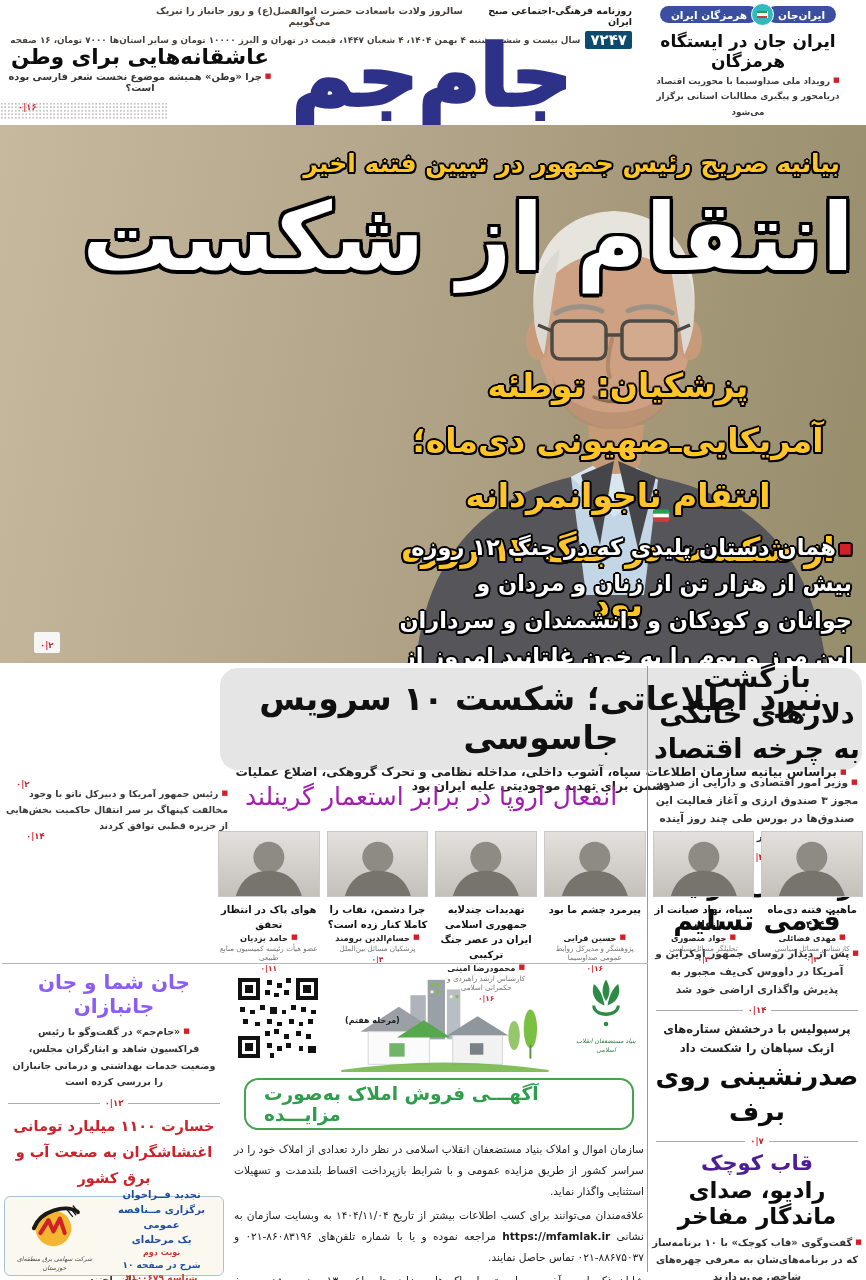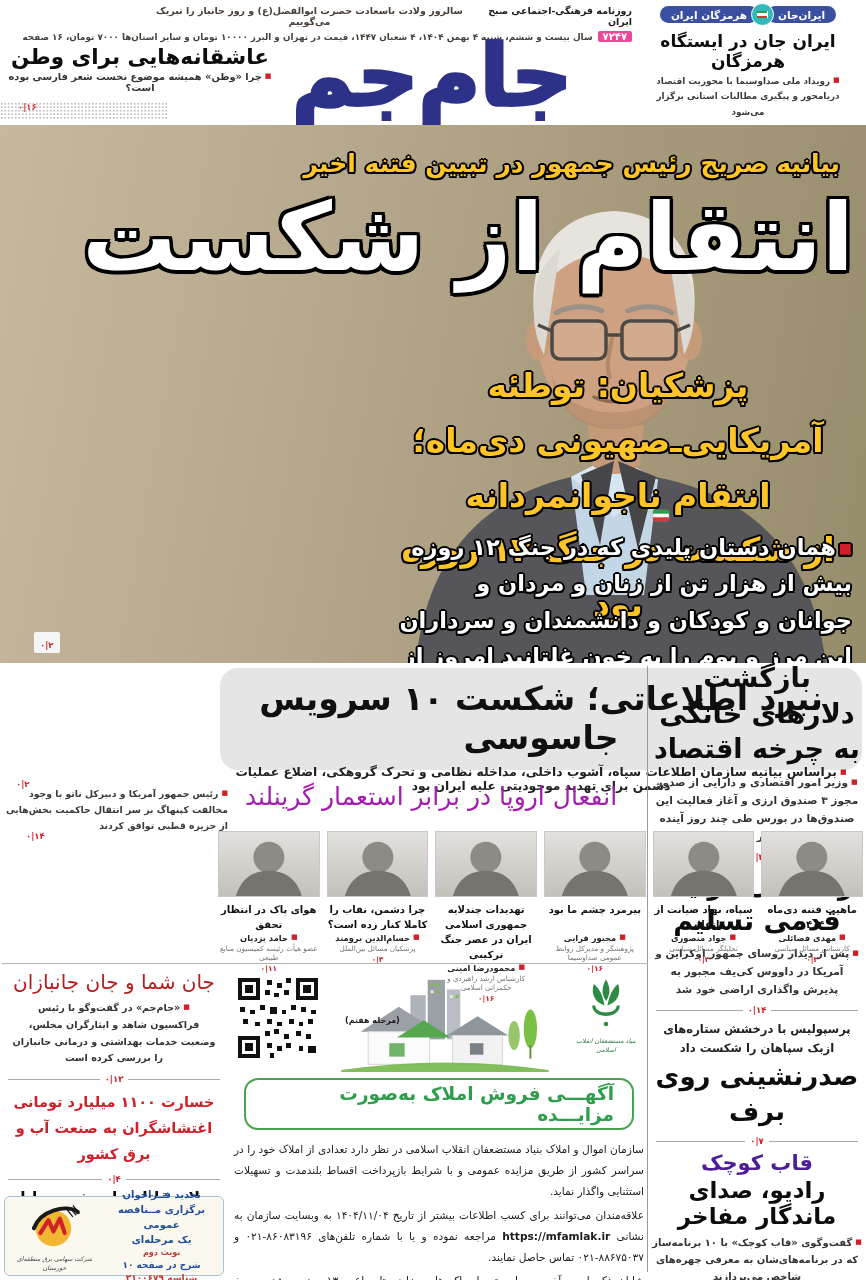--- a/index.html
+++ b/index.html
@@ -9,21 +9,21 @@
   .pageref { color:#d0212a; font-weight:bold; font-size:8.5px; }
   .bullet { color:#d0212a; font-size:7px; vertical-align:2px; margin-left:3px; }
   .dots { background-image:radial-gradient(#c2c2c2 0.8px, transparent 0.9px); background-size:3.5px 3.5px; }
 
   
   #mast { position:absolute; top:5px; right:234px; left:6px; }
   .m-row1 { display:flex; justify-content:space-between; font-size:9.5px; font-weight:bold; color:#3d3733; padding-left:140px; }
   .m-tagline { color:#1f1c1a; }
   .m-greet { color:#4a3f38;text-align:center; }
   .m-row2 { margin-top:4px; display:flex; align-items:center; gap:5px; font-size:8.8px; font-weight:bold; color:#45403c; }
-  .issue-chip { background:#ec4899; color:#fff; padding:0 5px; border-radius:2px; font-size:10px; }
+  .issue-chip { background:#0c4a6e; color:#fff; padding:0 5px; border-radius:2px; font-size:15px; }
 
   #logo-block { position:absolute; top:30px; right:288px; width:292px; height:92px; display:flex; align-items:center; justify-content:center; }
   .logo-text { font-size:84px; font-weight:bold; color:#2e3188; -webkit-text-stroke:3.5px #2e3188; letter-spacing:-3px; line-height:1; }
 
   
   #story-tr { position:absolute; top:3px; right:2px; width:232px; text-align:center; }
   .badges { display:flex; justify-content:center; align-items:center; }
   .pill { background:#3a4fa0; color:#fff; font-weight:bold; font-size:10.5px; padding:2.5px 11px; border-radius:9px; }
   .flagball { width:23px; height:23px; border-radius:50%; background:#35b8bc; margin:0 -7px; z-index:2; display:flex; align-items:center; justify-content:center; border:1.5px solid #fff; }
   .miniflag { width:11px; height:7px; display:flex; flex-direction:column; border-right:1px solid #fff; }
@@ -85,21 +85,21 @@
   .pphoto svg { width:100%; height:100%; }
   .p-title { font-size:10px; font-weight:bold; line-height:1.5; margin-top:5px; min-height:30px; color:#111; }
   .p-name { font-size:8.3px; font-weight:bold; color:#222; margin-top:1px; }
   .p-role { font-size:7.2px; color:#777; margin-top:1px; }
   .p-ref { font-size:7.5px; margin-top:2px; }
 
   #hline-bottom { position:absolute; top:963px; left:2px; width:646px; border-top:1px solid #b5b5b5; }
 
   
   #leftcol { position:absolute; top:970px; left:2px; width:224px; text-align:center; }
-  .lc-title1 { font-size:20px; font-weight:normal; color:#b91c1c; }
+  .lc-title1 { font-size:20px; font-weight:bold; color:#8b5cf6; }
   .lc-sub { font-size:9.6px; font-weight:bold; color:#333; line-height:1.75; margin-top:6px; padding:0 10px; }
   .lc-red { color:#d0212a; font-size:14.5px; font-weight:bold; line-height:1.8; margin-top:2px; padding:0 4px; }
   .lc-title3 { font-size:15.5px; font-weight:bold; color:#0d0d0d; margin-top:4px; }
 
   #tender { position:absolute; top:1196px; left:4px; width:220px; height:80px; border:1.5px solid #a9c3d4; border-radius:6px; background:#fbf8f0; display:flex; align-items:center; padding:4px 2px; }
   .t-text { flex:1.25; text-align:center; color:#1d4e9e; font-weight:bold; font-size:10px; line-height:1.5; }
   .t-note { color:#c23b33; font-size:8px; }
   .t-detail { color:#1d4e9e; font-size:9px; }
   .t-code { color:#c23b33; font-size:9px; }
   .t-logo { flex:1; text-align:center; }
@@ -107,21 +107,21 @@
 
   
   #auction { position:absolute; top:972px; left:234px; width:410px; height:302px; }
   .a-top { display:flex; align-items:flex-start; justify-content:space-between; height:102px; padding:4px 2px 0; }
   .a-org { width:72px; text-align:center; color:#2e7d46; }
   .a-org-cap { font-size:6.3px; font-style:italic; line-height:1.4; margin-top:1px; }
   .a-art { flex:1; position:relative; height:98px; }
   .a-stage { position:absolute; left:0; top:40px; font-size:8px; font-weight:bold; color:#1b1b1b;padding-left:27px; }
   .a-qr { width:82px; padding-top:2px; }
   .a-title { margin:4px auto 0; width:max-content; max-width:390px; border:2px solid #49a24f; border-radius:14px; padding:3px 18px; color:#2f9e4c; font-size:18.5px; font-weight:bold; }
-  .a-title-wrap { text-align:right; }
+  .a-title-wrap { text-align:left; }
   .a-body { margin-top:9px; font-size:10.6px; line-height:2.0; text-align:justify; color:#1b1b1b; }
   .a-body p { margin-bottom:2px; }
   .a-url { font-weight:bold; direction:ltr; unicode-bidi:embed; }
 </style>
 </head>
 <body>
 
 <div id="page">
 
   <div id="mast">
@@ -261,21 +261,21 @@
       <div class="p-name"><span class="bullet">■</span><span>جواد منصوری</span></div>
       <div class="p-role">تحلیلگر مسائل سیاسی</div>
       <div class="p-ref pageref">۳|۰</div>
     </div>
     <div class="person-card">
       <div class="pphoto"><svg viewBox="0 0 100 66">
             <circle cx="50" cy="26" r="16" fill="#8e8a84"></circle>
             <path d="M16 66 C22 46 36 40 50 40 C64 40 78 46 84 66 Z" fill="#77736d"></path>
           </svg></div>
       <div class="p-title">پیرمرد چشم ما بود</div>
-      <div class="p-name"><span class="bullet">■</span><span>مجبور قرایی</span></div>
+      <div class="p-name"><span class="bullet">■</span><span>حسین قرایی</span></div>
       <div class="p-role">پژوهشگر و مدیرکل روابط عمومی صداوسیما</div>
       <div class="p-ref pageref">۱۶|۰</div>
     </div>
     <div class="person-card">
       <div class="pphoto"><svg viewBox="0 0 100 66">
             <circle cx="50" cy="26" r="16" fill="#8e8a84"></circle>
             <path d="M16 66 C22 46 36 40 50 40 C64 40 78 46 84 66 Z" fill="#77736d"></path>
           </svg></div>
       <div class="p-title">تهدیدات چندلایه جمهوری اسلامی ایران در عصر جنگ ترکیبی</div>
       <div class="p-name"><span class="bullet">■</span><span>محمودرضا امینی</span></div>

